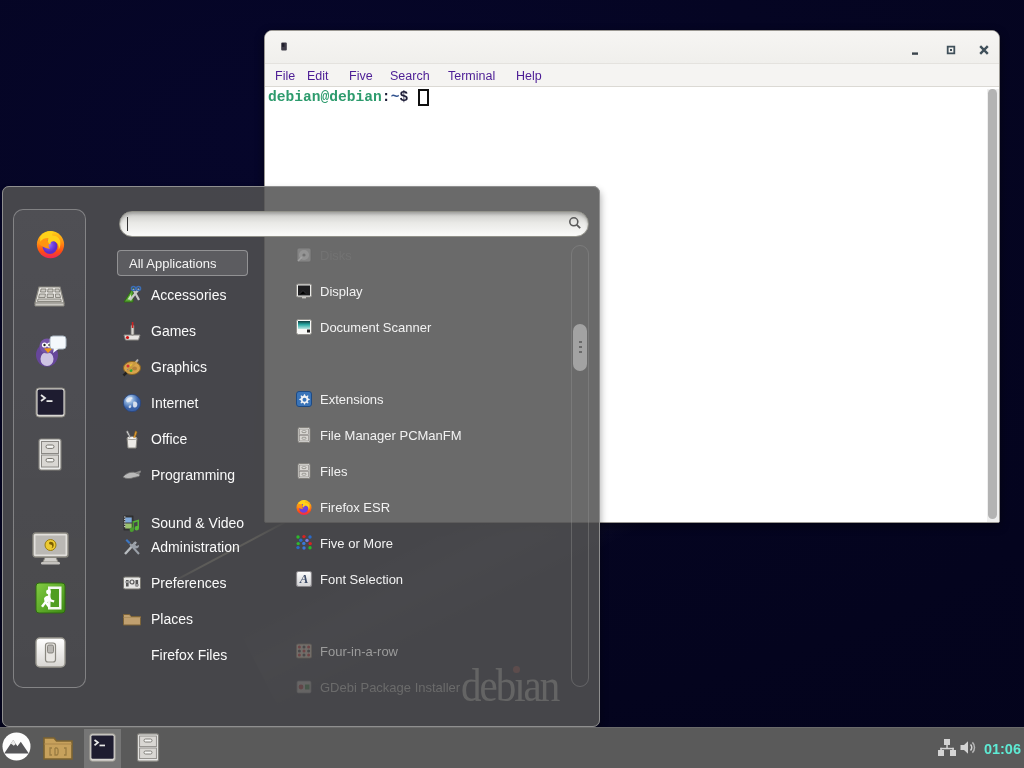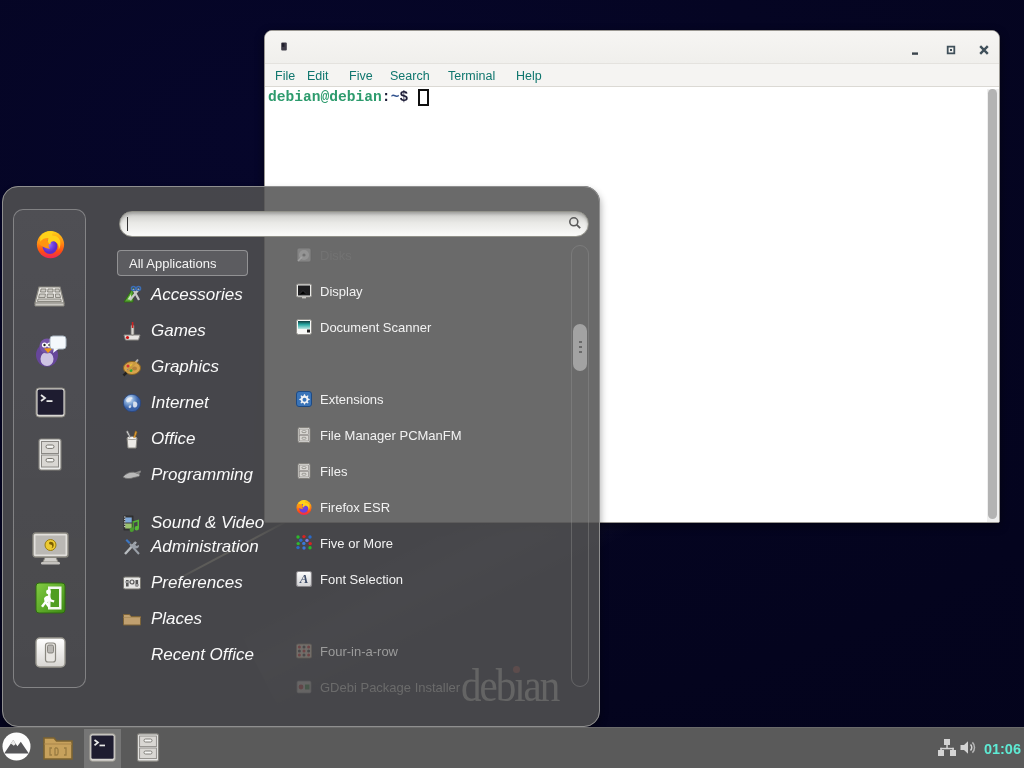--- a/index.html
+++ b/index.html
@@ -24,53 +24,53 @@
   #term { left:264px; top:30px; width:736px; height:493px;
     background:#ffffff; border:1px solid #9b9893;
     border-radius:8px 8px 2px 2px;
     box-shadow: 0 3px 10px rgba(0,0,0,0.45); }
   #titlebar { left:0; top:0; width:734px; height:33px;
     background:linear-gradient(#f6f5f3, #f0efec);
     border-radius:7px 7px 0 0; border-bottom:1px solid #e4e2de; }
   #title { width:100%; text-align:center; top:6px; font-size:15.5px;
     font-weight:bold; color:#3a4750; letter-spacing:0.4px; }
   #menubar { left:0; top:33px; width:734px; height:24px; background:#f5f4f2;
-    border-bottom:1px solid #dbd9d4; font-size:12.5px; color:#0f766e; height:23px; }
+    border-bottom:1px solid #dbd9d4; font-size:12.5px; color:#4c1d95; height:23px; }
   #menubar span { position:absolute; top:5px; }
   #content { left:0; top:56px; width:734px; height:434px; background:#fff; }
   #prompt { left:3px; top:2px; font-family:"Liberation Mono", monospace;
     font-size:14.6px; font-weight:bold; white-space:pre; color:#1d1d38; }
   #prompt .g { color:#2d9b6d; }
   #prompt .p { color:#31528e; }
   #cursor { left:153px; top:2px; width:11px; height:17px;
     border:2px solid #101010; }
   #tscroll { left:722px; top:58px; width:12px; height:433px; background:#efefef; }
   #tthumb { left:723px; top:58px; width:9px; height:430px; background:#b3b3b3;
     border-radius:4.5px; }
 
   
   #menu { left:2px; top:186px; width:598px; height:541px;
     background:rgba(82,82,81,0.86);
-    outline:1.5px solid #8f8f8f; outline-offset:-1.5px; border-radius:16px;
+    outline:1.5px solid #8f8f8f; outline-offset:-1.5px; border-radius:7px;
     box-shadow:1px 4px 7px rgba(0,0,0,0.3); }
   
   #sidebox { left:11px; top:23px; width:73px; height:479px;
     border:1px solid rgba(185,185,185,0.5); border-radius:10px;
     background:linear-gradient(rgba(255,255,255,0.05), rgba(255,255,255,0.02)); }
   #search { left:117px; top:25px; width:470px; height:26px;
     background:linear-gradient(#c9c9c6 0%, #e9e9e6 45%, #fbfbfa 100%);
     box-shadow: inset 0 2px 3px rgba(80,80,80,0.35);
     border:1.5px solid #92928a; border-radius:13px; }
   #scursor { left:125px; top:31px; width:1px; height:14px; background:#333; }
   #allapps { left:115px; top:64px; width:131px; height:26px;
     background:rgba(255,255,255,0.12); border:1px solid rgba(205,205,205,0.48);
     border-radius:4px; color:#f4f4f4; font-size:13px;
     display:flex; align-items:center; padding-left:11px; }
   .cat { left:120px; height:36px; width:160px; display:flex; align-items:center;
-    color:#fafafa; font-size:17px;font-style:italic; }
+    color:#fafafa; font-size:14px; }
   .cat .ci { width:20px; height:20px; margin-right:9px; }
   .app { left:293px; height:36px; width:270px; display:flex; align-items:center;
     color:#f2f2f2; font-size:13px; }
   .app .ai { width:18px; height:18px; margin-right:7px; }
   #mtrack { left:569px; top:59px; width:18px; height:442px;
     border:1px solid rgba(150,150,150,0.38); border-radius:9px; }
   #mthumb { left:571px; top:138px; width:14px; height:47px; background:#a2a2a2;
     border-radius:7px; }
   .dot { left:5.5px; width:3px; height:2px; background:#6a6a6a; }
 
@@ -290,21 +290,21 @@
         <rect x="4" y="7" width="2.6" height="6.5" fill="#555"></rect>
         <rect x="3.4" y="8" width="3.8" height="2" fill="#999"></rect>
         <circle cx="10" cy="9" r="2" fill="none" stroke="#555" stroke-width="1.2"></circle>
         <rect x="13.5" y="7" width="2.6" height="6.5" fill="#555"></rect>
         <rect x="12.9" y="11" width="3.8" height="2" fill="#999"></rect>
       </svg>Preferences</div>
     <div class="abs cat" style="top:415px"><svg class="ci" viewBox="0 0 20 20">
         <path d="M1.5 5.5 L1.5 16 L18.5 16 L18.5 7.5 L9 7.5 L7.5 5.5 Z" fill="#c0a070" stroke="#7c6338" stroke-width="1"></path>
         <path d="M1.5 8.5 L18.5 8.5" stroke="#a98c58" stroke-width="0.8"></path>
       </svg>Places</div>
-    <div class="abs cat" style="top:451px; padding-left:29px;">Recent Office</div>
+    <div class="abs cat" style="top:451px; padding-left:29px;">Firefox Files</div>
 
     <div class="abs app" style="top:51px; color:#737373"><svg class="ai" viewBox="0 0 18 18" opacity="0.55">
         <rect x="2" y="2" width="14" height="14" rx="2" fill="#9a9a9a" stroke="#666" stroke-width="0.8"></rect>
         <circle cx="9" cy="9" r="5" fill="#b8b8b8"></circle>
         <circle cx="9" cy="9" r="1.6" fill="#777"></circle>
         <path d="M3 15 L7 11" stroke="#d0d0d0" stroke-width="1.6"></path>
       </svg>Disks</div>
     <div class="abs app" style="top:87px"><svg class="ai" viewBox="0 0 18 18">
         <rect x="1.5" y="2" width="15" height="13" rx="1.5" fill="#ededeb" stroke="#8e8c88" stroke-width="1"></rect>
         <rect x="3" y="3.5" width="12" height="10" fill="#1d1d1f"></rect>

